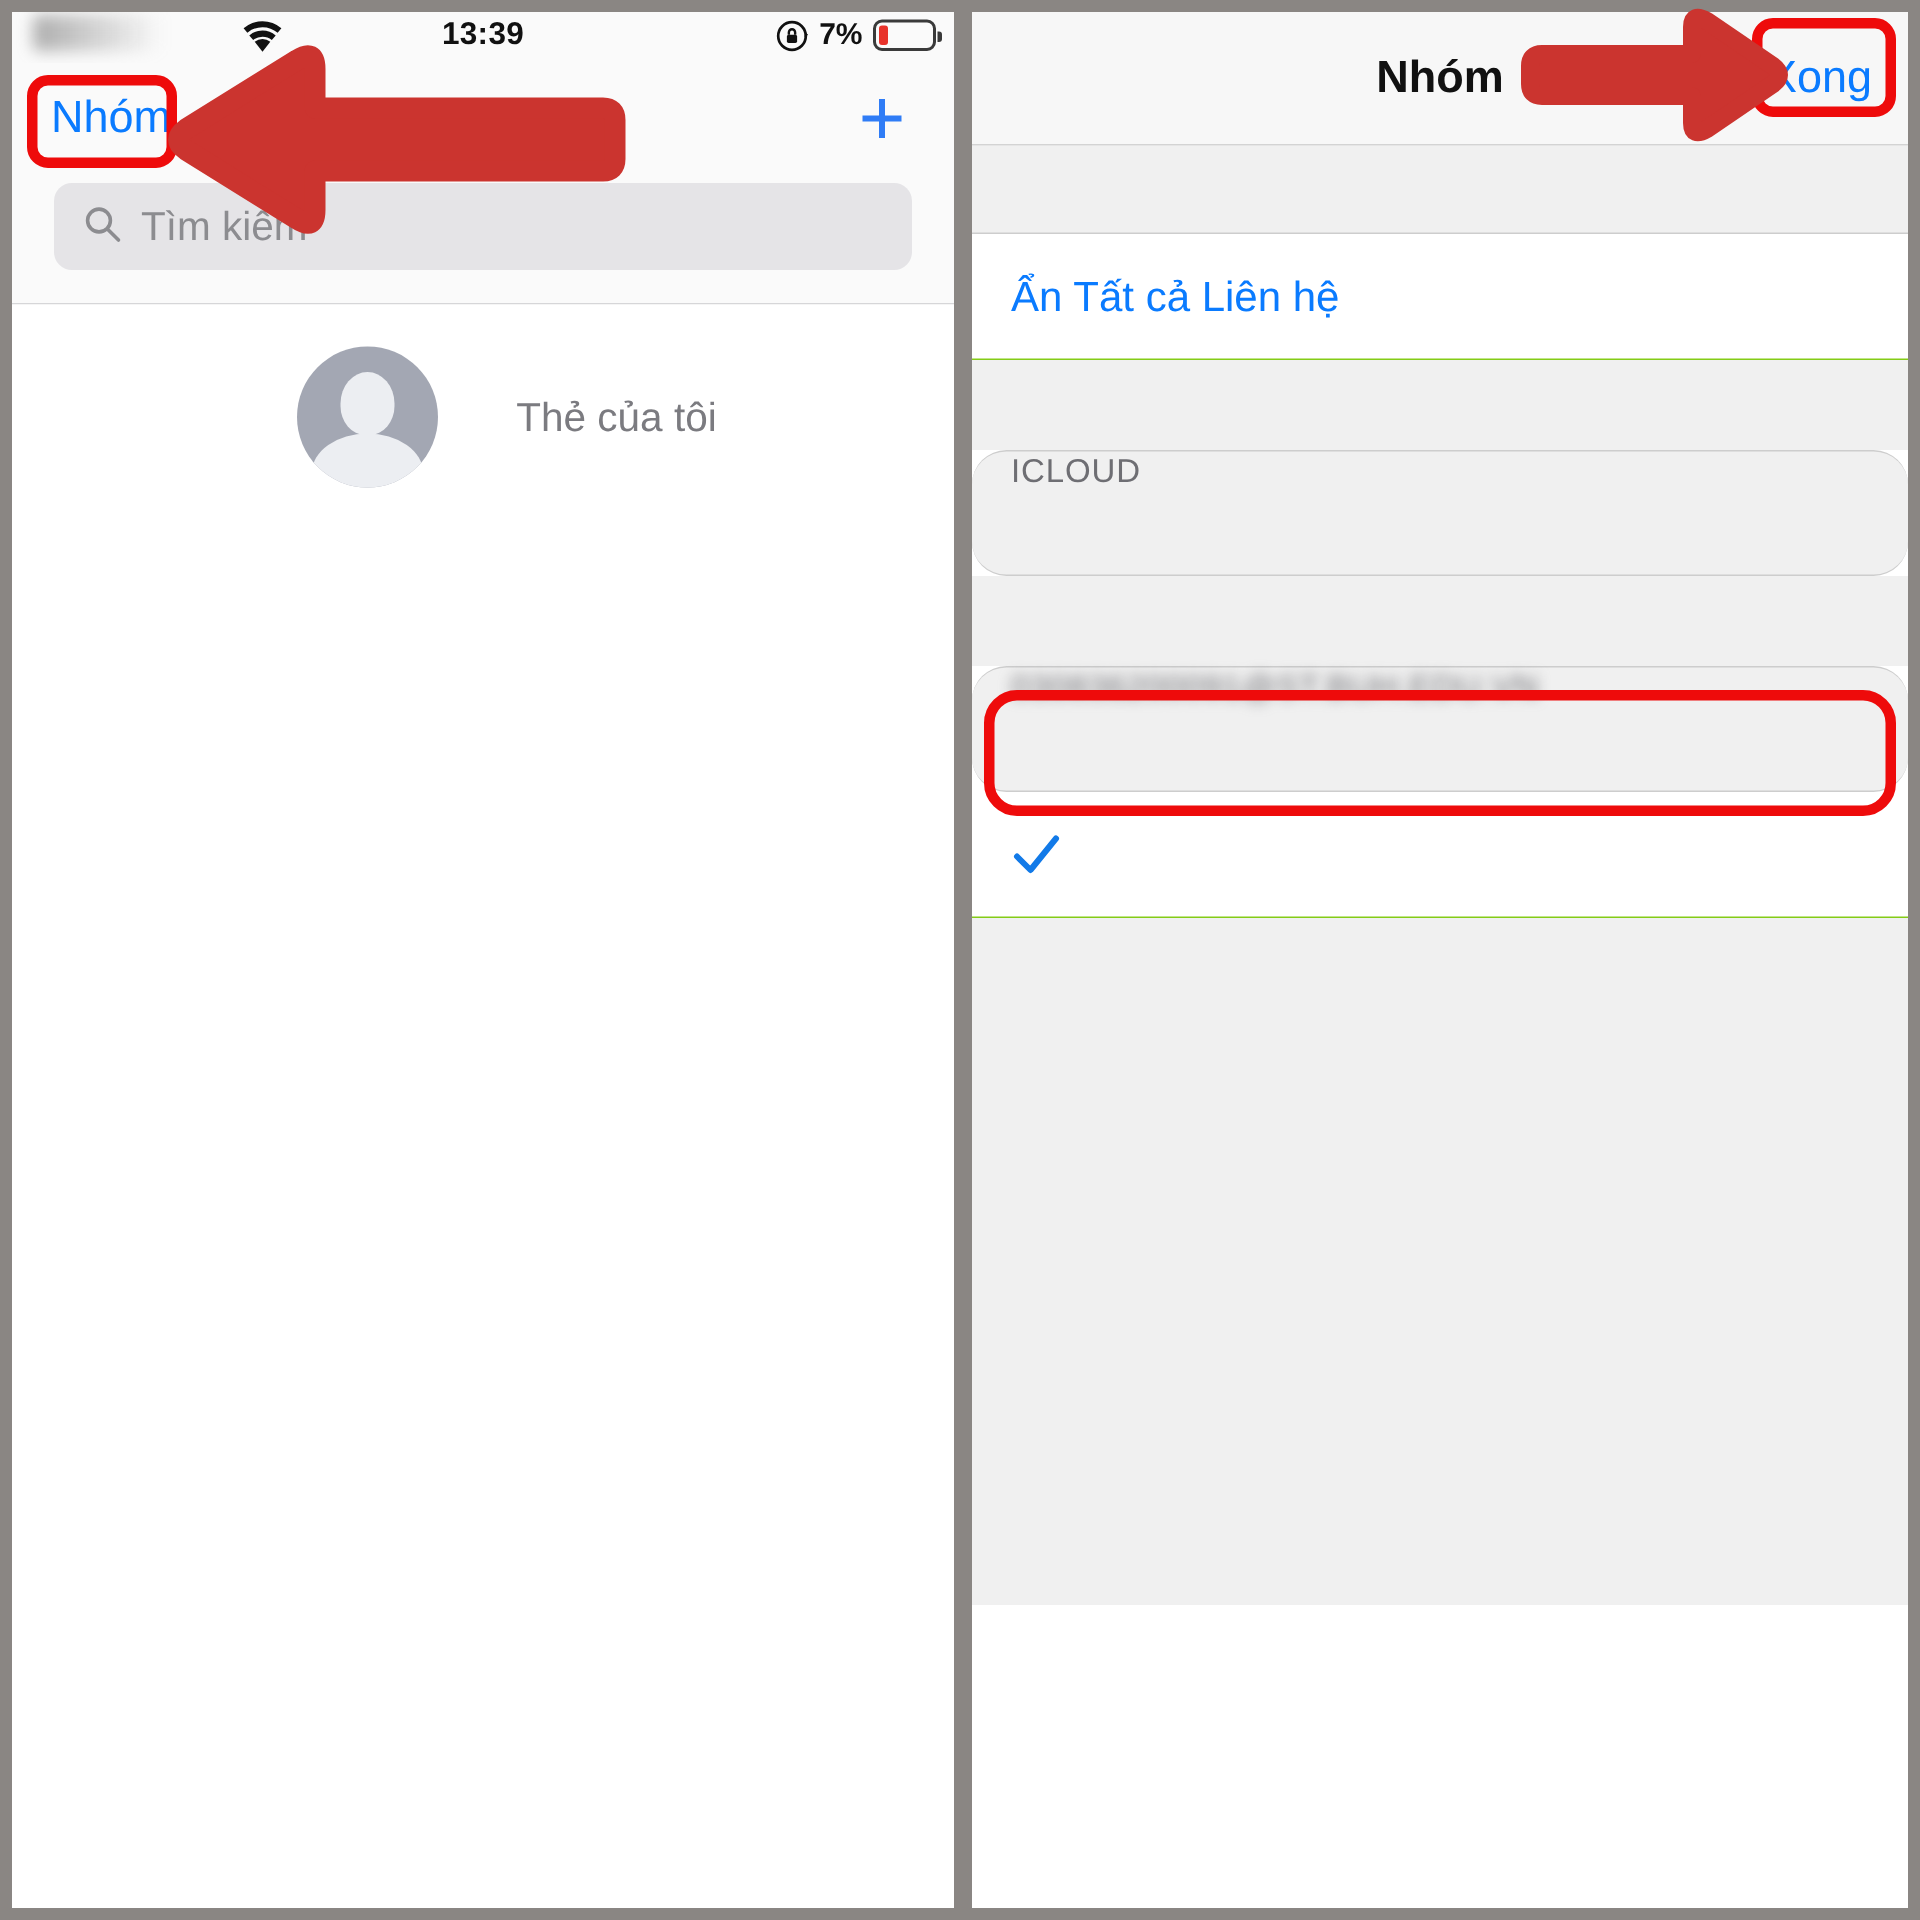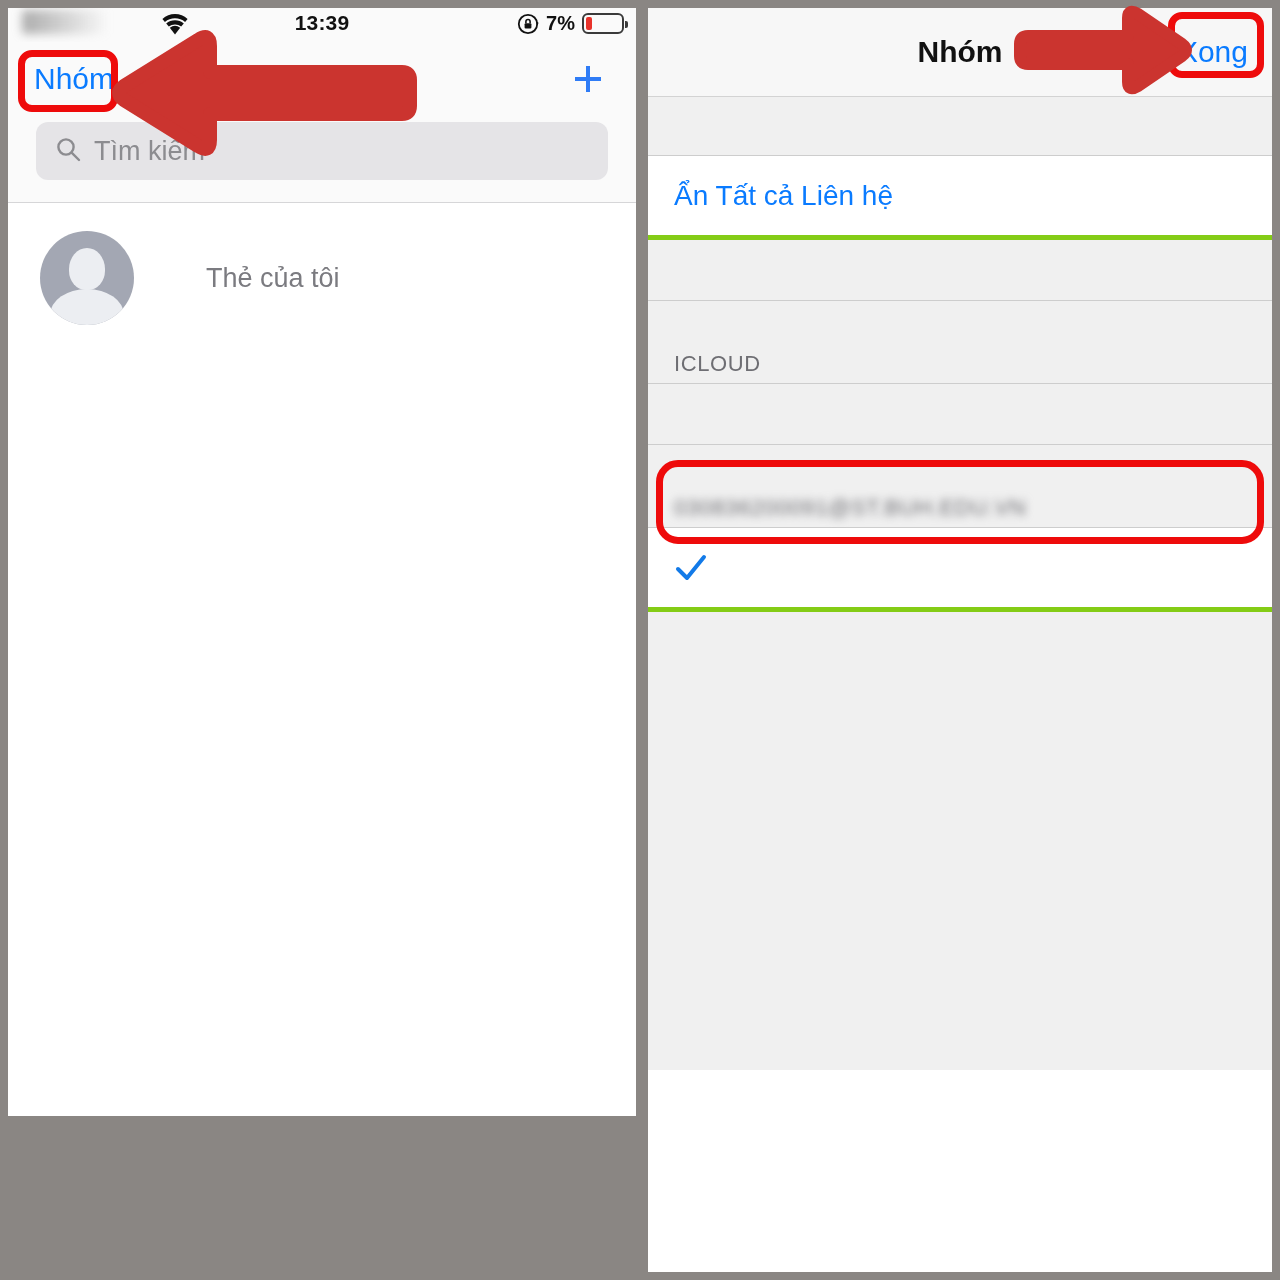--- a/index.html
+++ b/index.html
@@ -20,21 +20,21 @@
     height: 1280px;
     background: #8a8683;
   }
 
   
   .panel-left {
     position: absolute;
     left: 8px;
     top: 8px;
     width: 628px;
-    height: 1108px;
+    height: 1264px;
     background: #ffffff;
     overflow: hidden;
   }
 
   .statusbar {
     position: relative;
     height: 34px;
     background: #fafafa;
     display: flex;
     align-items: center;
@@ -160,21 +160,22 @@
     height: 1px;
     background: #d6d6d8;
   }
 
   .contact-row {
     display: flex;
     align-items: center;
     height: 150px;
     background: #ffffff;
     padding-left: 32px;
-    gap: 72px;
+    gap: 52px;
+    justify-content: center;
   }
   .avatar {
     width: 94px;
     height: 94px;
     border-radius: 50%;
     background: #a3a7b3;
     position: relative;
     overflow: hidden;
     flex: none;
   }
@@ -240,37 +241,37 @@
   .gap-md { height: 60px; background: #f0f0f0; }
   .gap-fill { background: #f0f0f0; }
 
   .cell {
     height: 84px;
     background: #ffffff;
     display: flex;
     align-items: center;
     justify-content: space-between;
     padding: 0 26px 0 26px;
-    border-bottom: 5px solid #84cc16;
+    border-bottom: 1px solid #84cc16;
     box-sizing: border-box;
   }
   .cell-label { font-size: 28px; color: #111; }
   .cell-label.link { color: #0a7bff; }
   .check {
     width: 34px; height: 34px;
   }
   .section-head {
     background: #f0f0f0;
     border-top: 1px solid #cdcdcd;
     border-bottom: 1px solid #cdcdcd;
     height: 84px;
     display: flex;
-    align-items: flex-end;
-    padding: 0 0 6px 26px;
+    padding: 0 0 20px 26px;
     box-sizing: border-box;
+    border-radius: 23px;
   }
   .section-head .txt {
     font-size: 22px;
     color: #6e6e73;
     letter-spacing: .6px;
   }
   .section-head.blurred .txt {
     filter: blur(4.2px);
     color: #6e6e73;
   }

